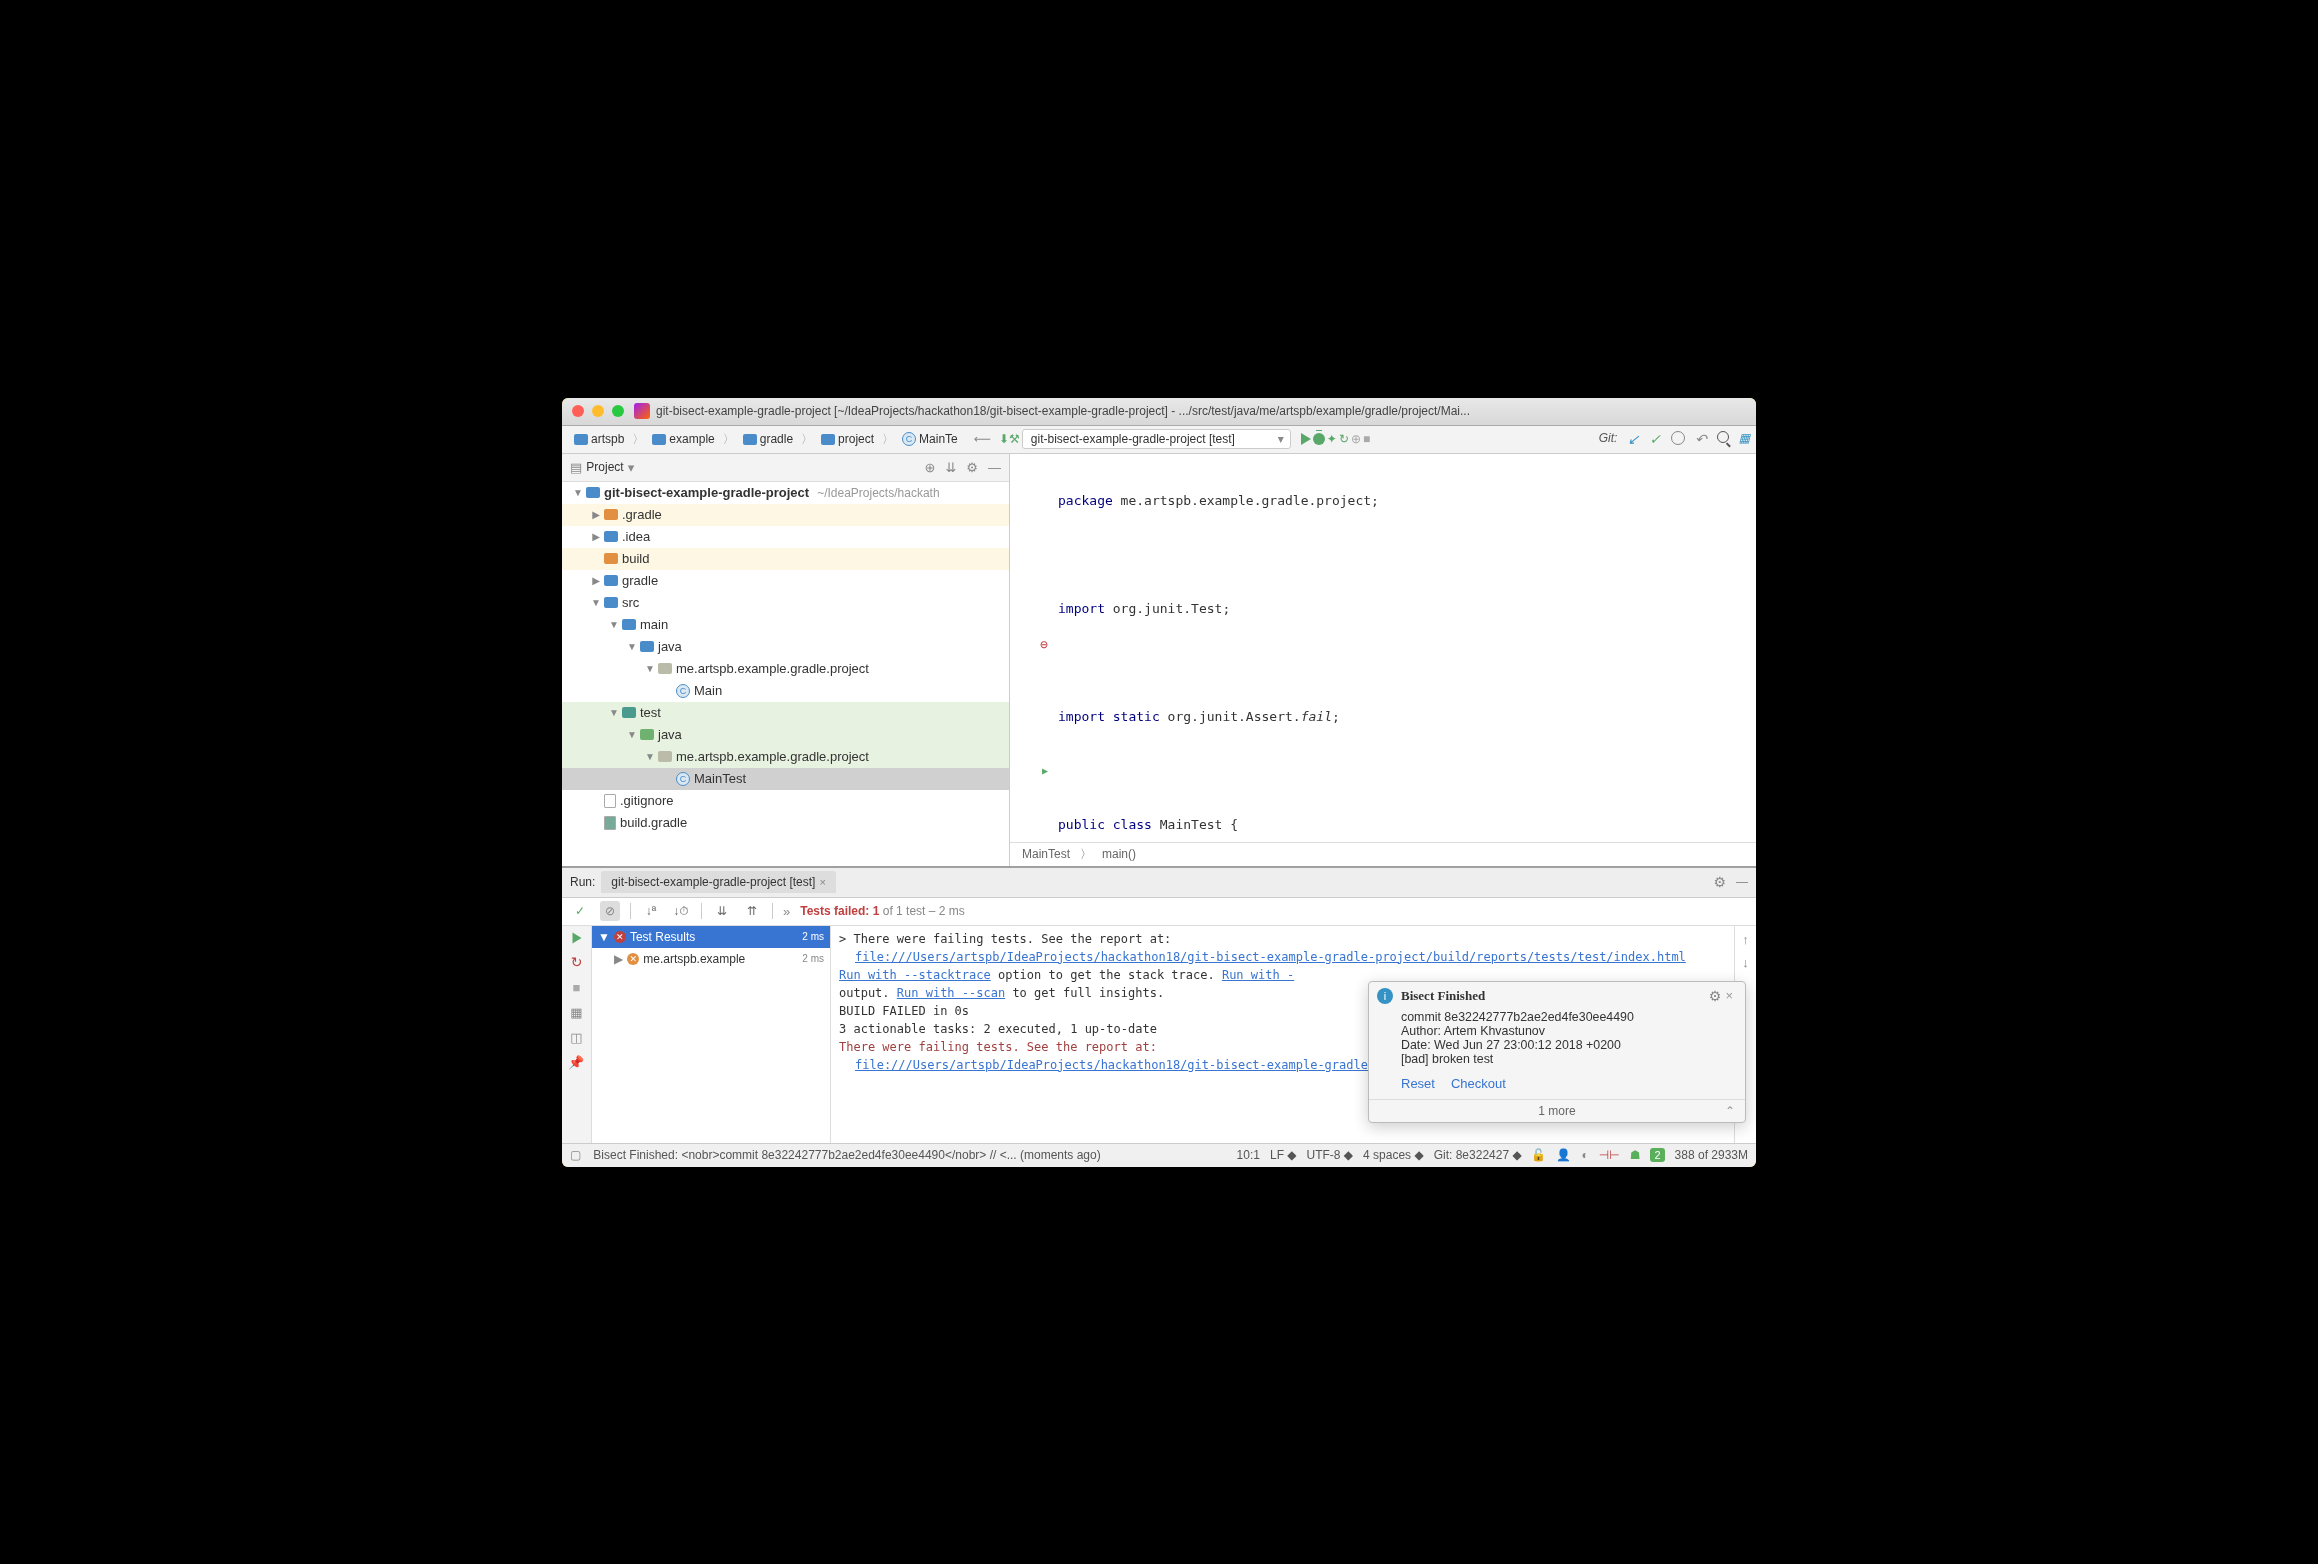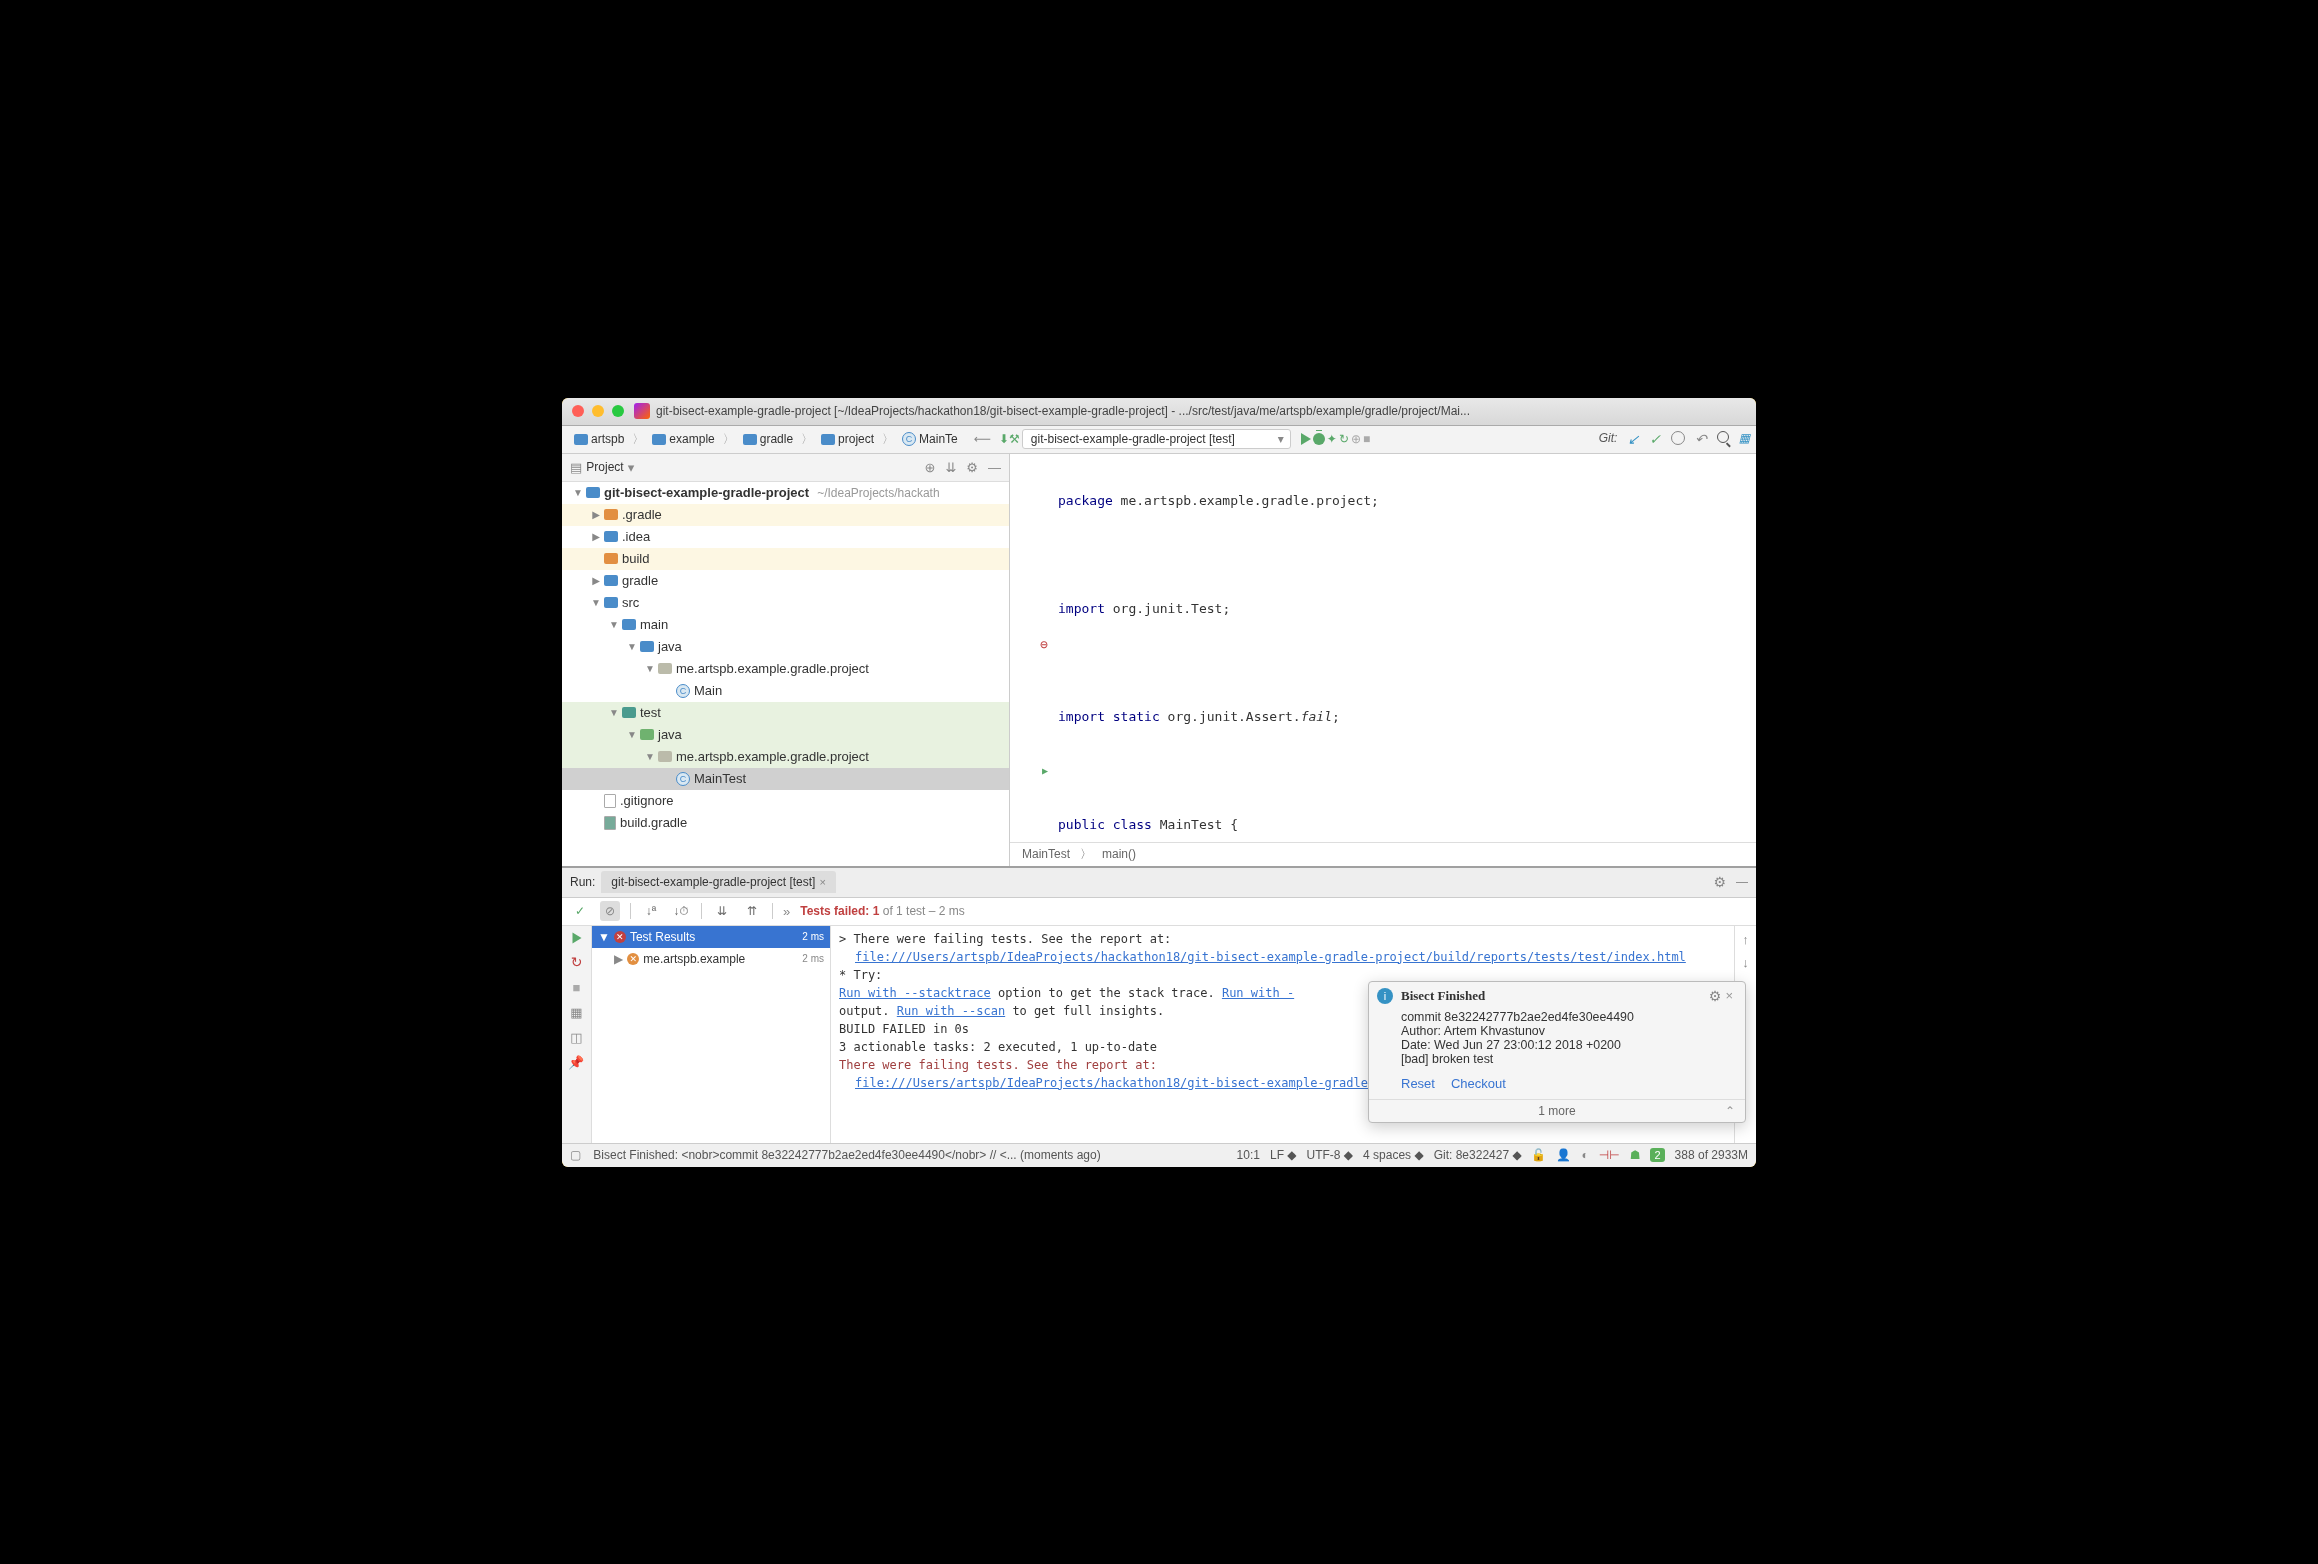--- a/index.html
+++ b/index.html
@@ -328,21 +328,20 @@
         <div class="tt-row" style="padding-left:22px">
           <span style="margin-right:4px;color:#888">▶</span>
             <span class="x-icon">✕</span>
           <span>me.artspb.example</span>
             <span class="tt-time" style="color:#888">2 ms</span>
         </div>
       </div>
       <div class="console">
         <div>&gt; There were failing tests. See the report at:</div>
         <div style="padding-left:16px"><a>file:///Users/artspb/IdeaProjects/hackathon18/git-bisect-example-gradle-project/build/reports/tests/test/index.html</a></div>
-        <div>* Try:</div>
         <div><a>Run with --stacktrace</a><span> option to get the stack trace. </span><a>Run with -</a></div>
         <div><span> output. </span><a>Run with --scan</a><span> to get full insights.</span></div>
         <div>BUILD FAILED in 0s</div>
         <div>3 actionable tasks: 2 executed, 1 up-to-date</div>
         <div class="err">There were failing tests. See the report at:</div>
         <div style="padding-left:16px"><a>file:///Users/artspb/IdeaProjects/hackathon18/git-bisect-example-gradle-project/build/reports/tests/test/index.html</a></div>
       </div>
       <div class="up-down">
         <span>↑</span>
         <span>↓</span>

